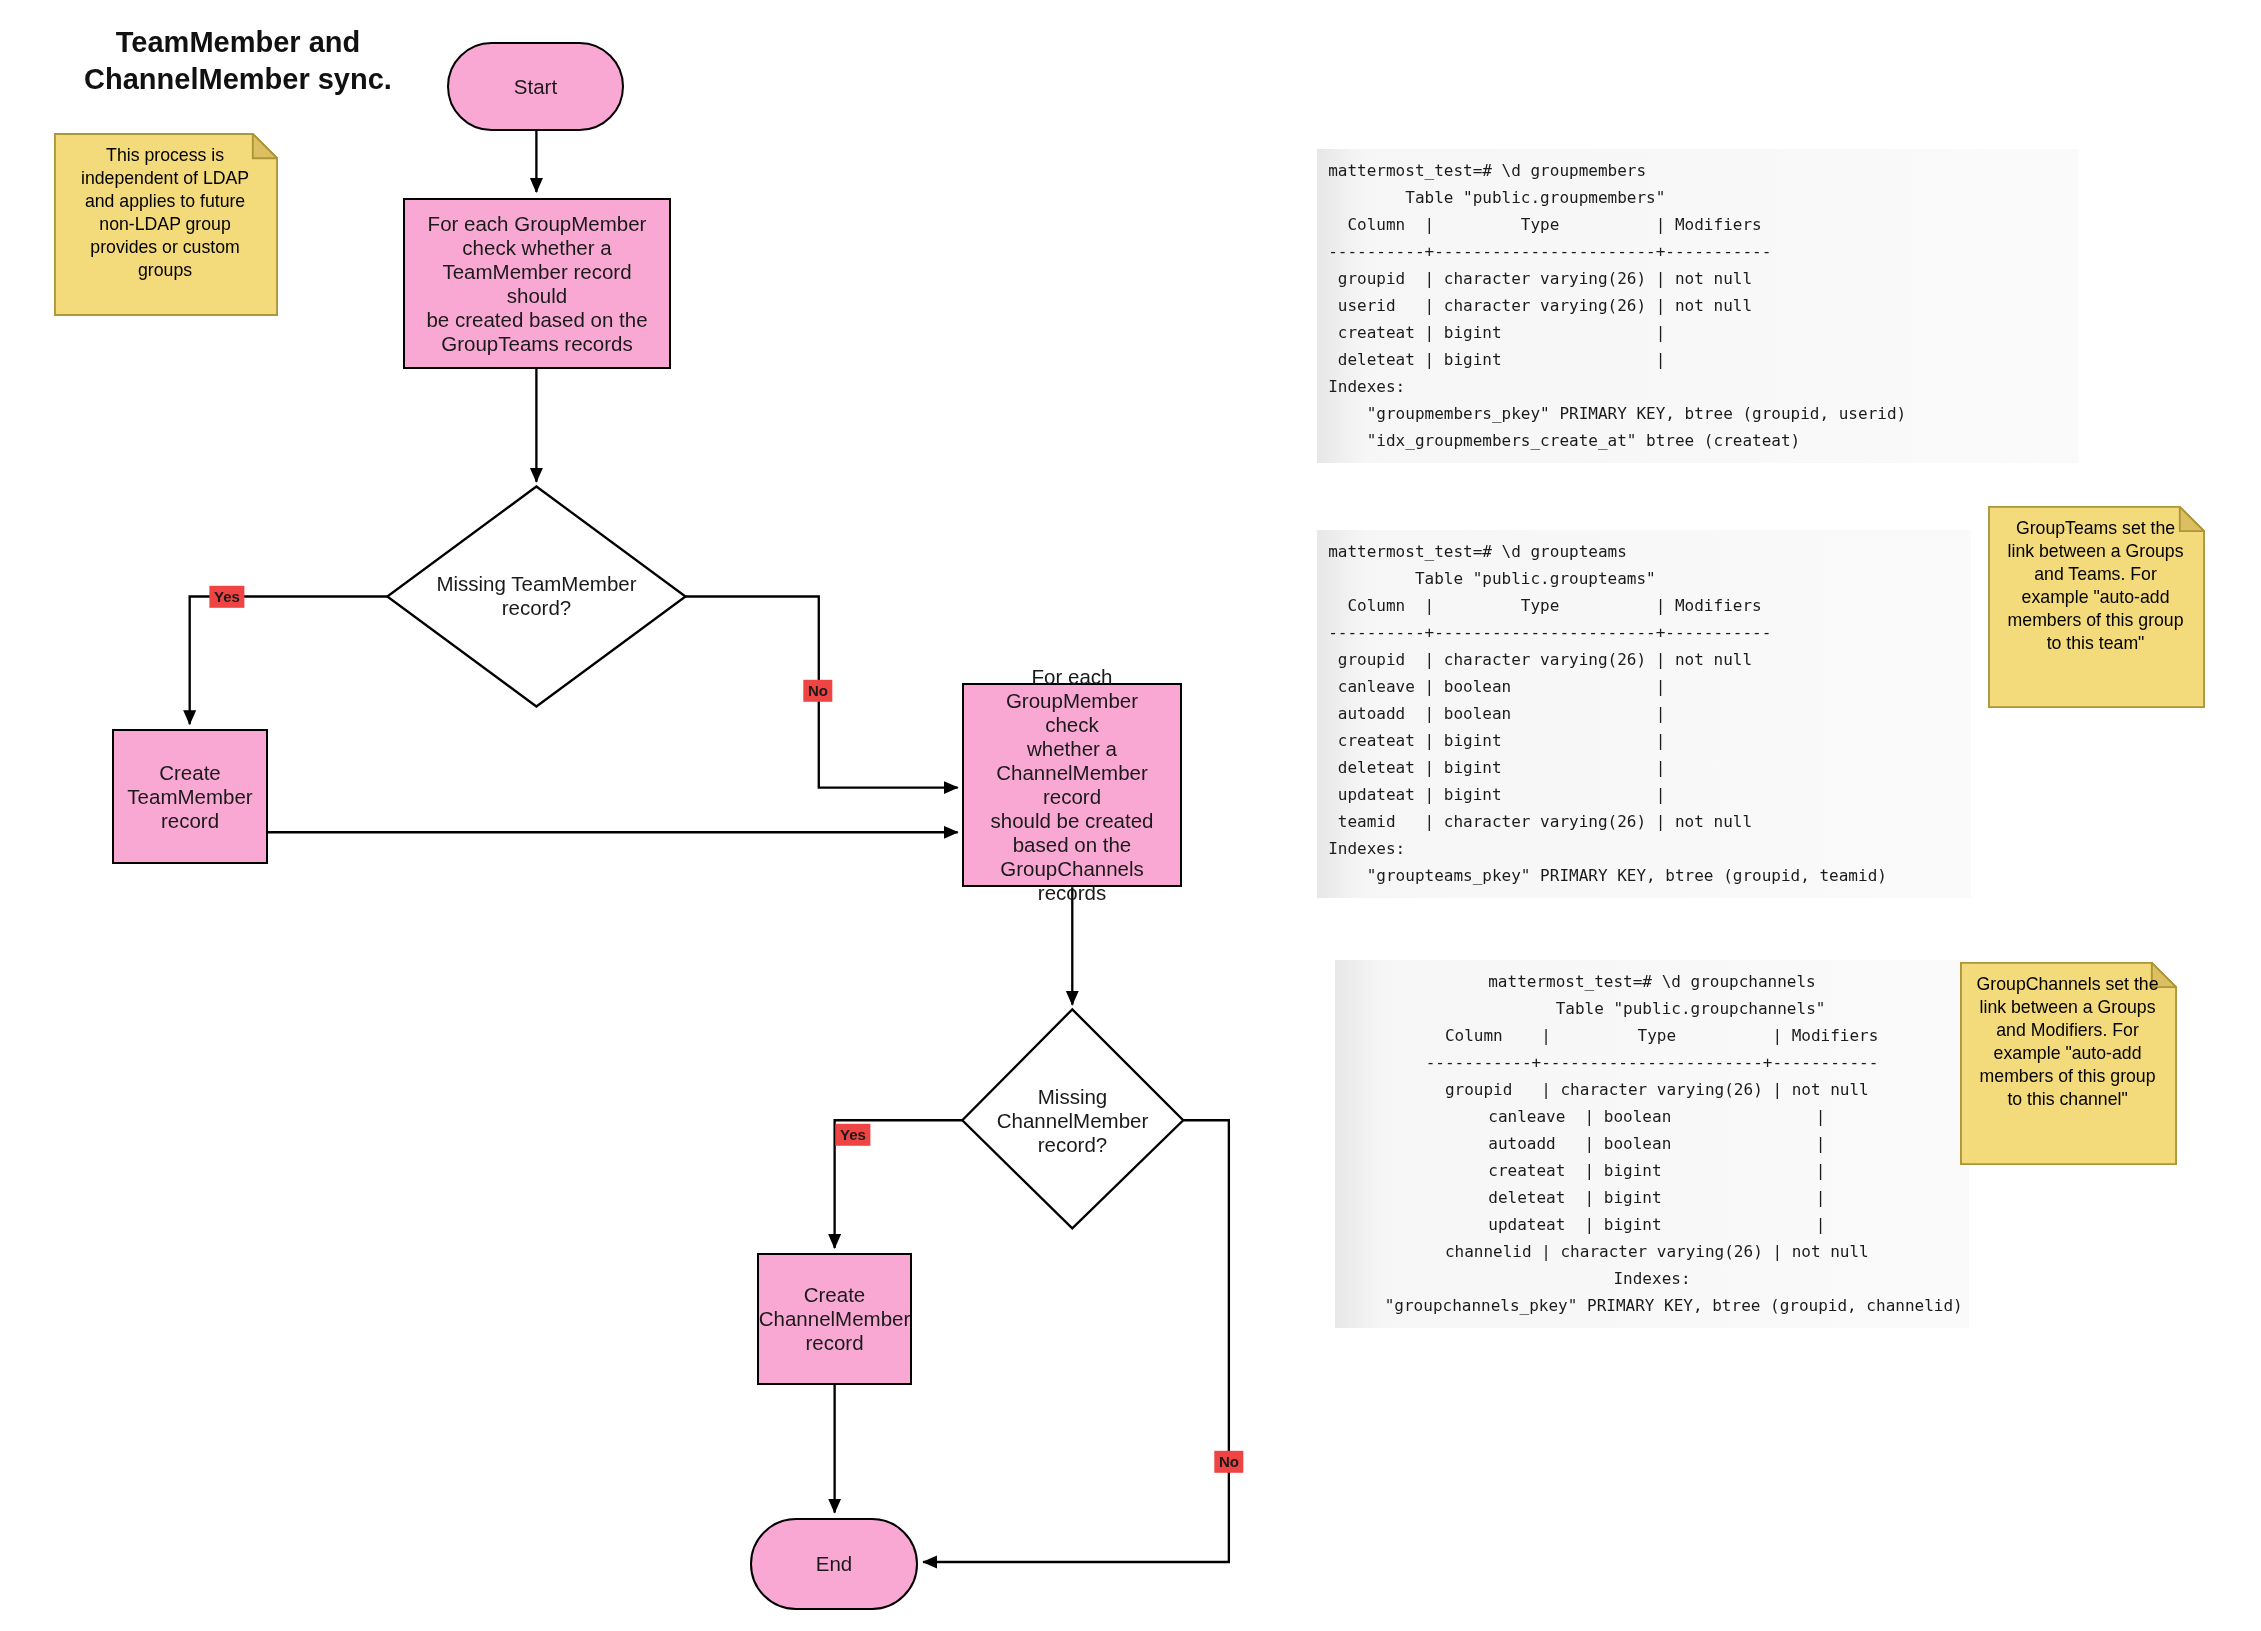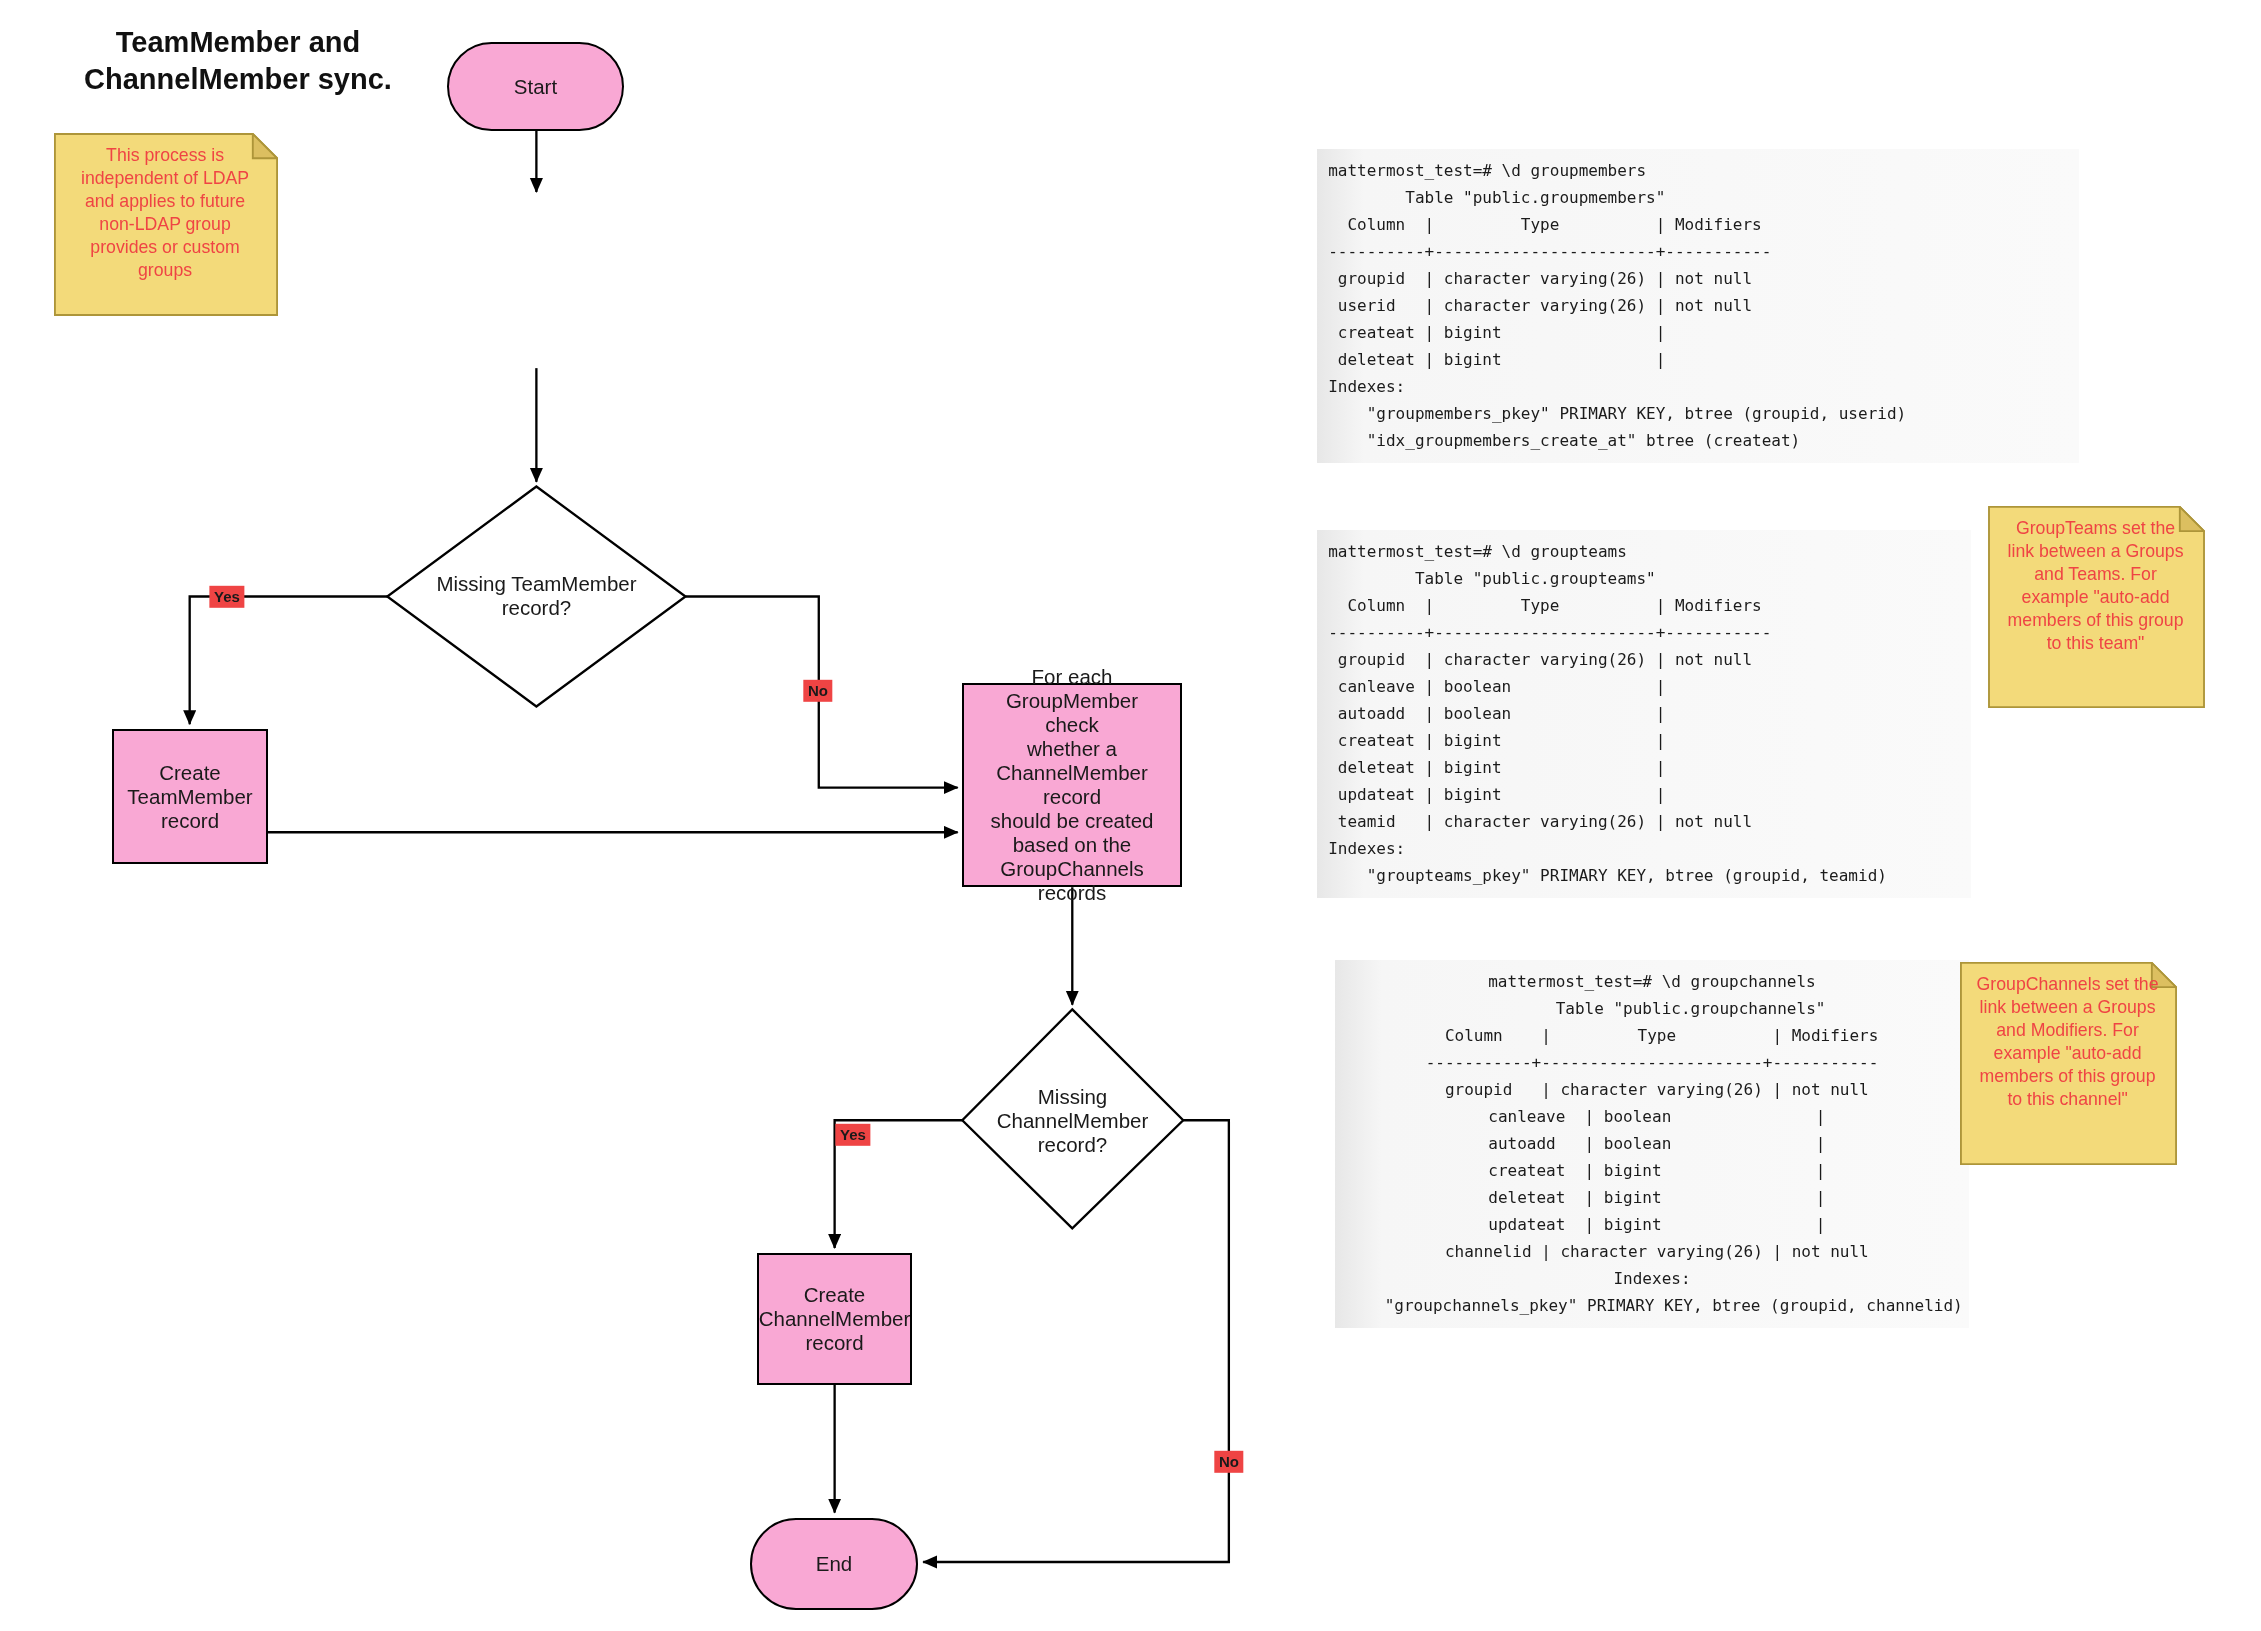--- a/index.html
+++ b/index.html
@@ -26,21 +26,21 @@
   .page-title{
     position:absolute;left:75px;top:24px;width:326px;text-align:center;
     font-size:29px;line-height:37px;font-weight:bold;white-space:pre-line;color:#111;
   }
   
   .note{position:absolute;z-index:3;}
   .note svg{position:absolute;left:0;top:0;}
   .note .note-text{
     position:absolute;left:9.3px;right:11.2px;top:11.2px;bottom:9.3px;
     display:flex;align-items:flex-start;justify-content:center;text-align:center;
-    font-size:17.7px;line-height:23px;white-space:pre-line;color:#ef4444;
+    font-size:17.7px;line-height:23px;white-space:pre-line;color:#000000;
   }
   
   .terminal{
     position:absolute;margin:0;box-sizing:border-box;padding:8.4px 11.2px;
     font-family:"DejaVu Sans Mono",monospace;font-size:16px;line-height:27px;color:#1b1b1b;
     background:linear-gradient(to right,#e7e7e7,#f6f6f6 47px,#fafafa);
     white-space:pre;z-index:2;
   }
   .flow-svg{position:absolute;left:0;top:0;z-index:2;}
 </style>
@@ -107,20 +107,25 @@
     <div class="note-text">GroupChannels set the
 link between a Groups
 and Modifiers. For
 example "auto-add
 members of this group
 to this channel"</div>
   </div>
 
   <div class="node stadium" style="left:447px;top:42px;width:177px;height:89px;">Start</div>
 
+  <div class="node" style="left:403px;top:198px;width:268px;height:171px;padding:5.6px;">For each GroupMember
+check whether a
+TeamMember record should
+be created based on the
+GroupTeams records</div>
 
   <div class="diamond-label" style="left:406px;top:557px;width:261px;height:78px;">Missing TeamMember
 record?</div>
 
   <div class="node" style="left:112px;top:729px;width:156px;height:135px;padding:3.7px;">Create
 TeamMember
 record</div>
 
   <div class="node" style="left:962px;top:683px;width:220px;height:204px;padding:13px;">For each
 GroupMember check

